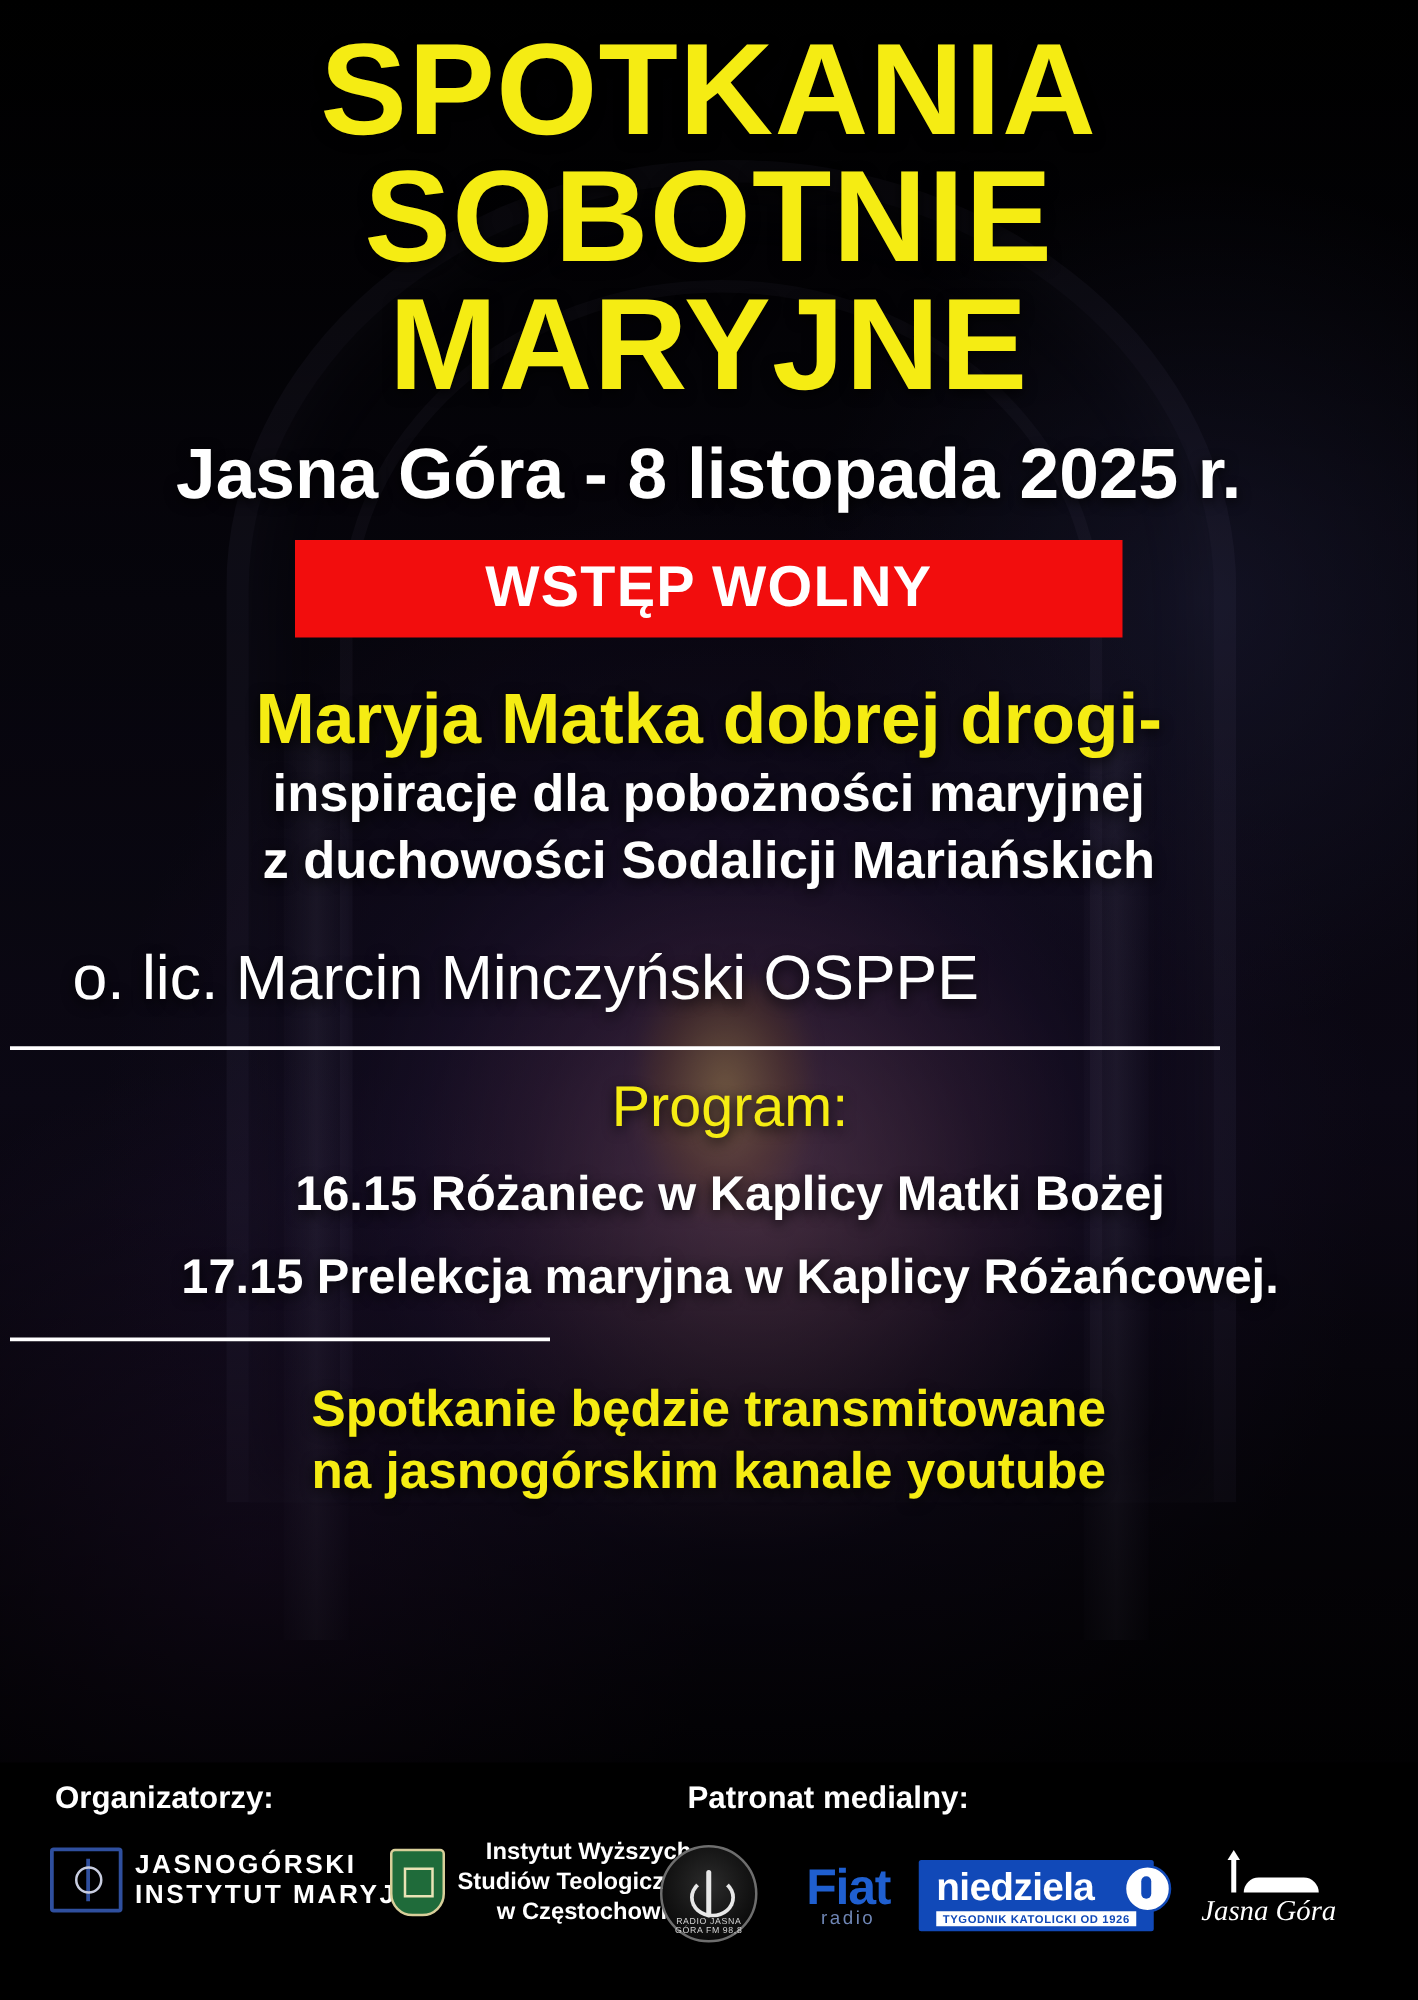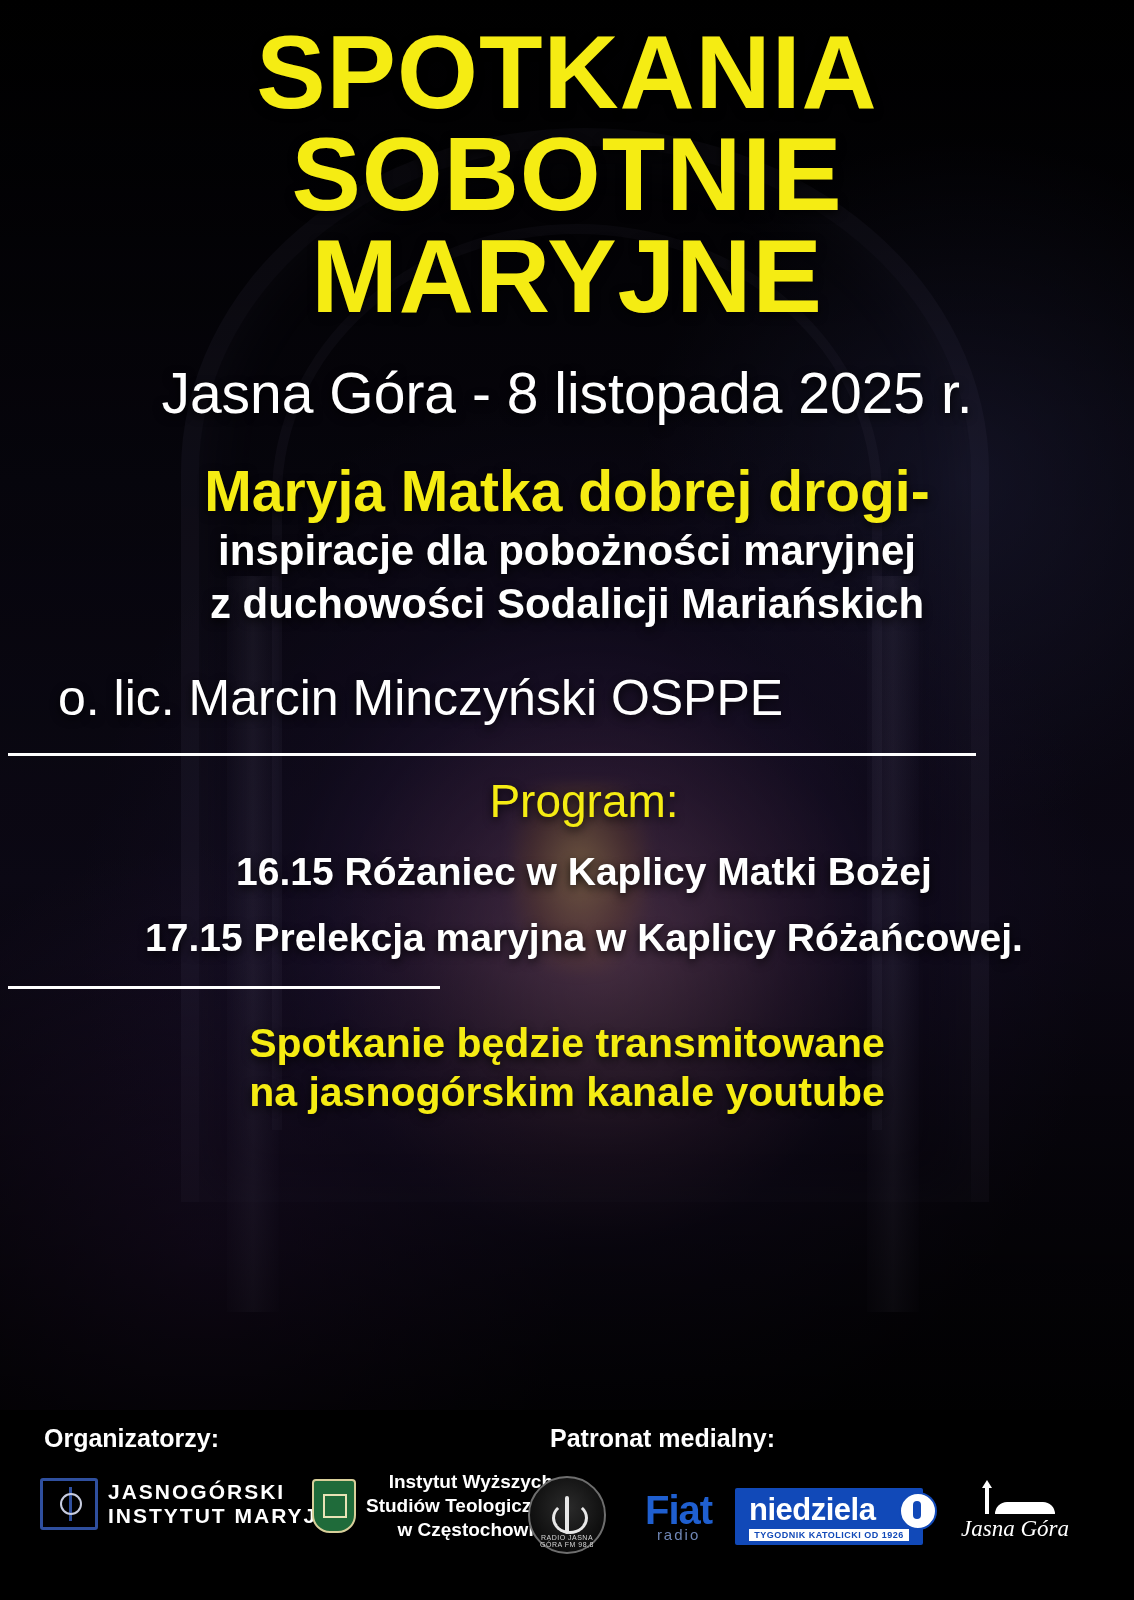--- a/index.html
+++ b/index.html
@@ -103,23 +103,23 @@
     letter-spacing: 1px;
     padding-top: 22px;
     text-shadow: 0 3px 10px rgba(0,0,0,0.8);
   }
   .title .l {
     display: block;
   }
   .subtitle-date {
     text-align: center;
     color: #ffffff;
-    font-weight: normal;
+    font-weight: bold;
     font-size: 57px;
-    margin-top: 32px;
+    margin-top: 18px;
     text-shadow: 0 3px 10px rgba(0,0,0,0.9);
   }
   .free-entry-wrap {
     display: flex;
     justify-content: center;
     margin-top: 20px;
   }
   .free-entry {
     background: #f20d0d;
     color: #ffffff;
@@ -432,20 +432,23 @@
   <div class="content">
 
     <div class="title">
       <span class="l">SPOTKANIA</span>
       <span class="l">SOBOTNIE</span>
       <span class="l">MARYJNE</span>
     </div>
 
     <div class="subtitle-date">Jasna Góra - 8 listopada 2025 r.</div>
 
+    <div class="free-entry-wrap">
+      <div class="free-entry">WSTĘP WOLNY</div>
+    </div>
 
     <div class="topic">
       <div class="topic-main">Maryja Matka dobrej drogi-</div>
       <div class="topic-sub">inspiracje dla pobożności maryjnej</div>
       <div class="topic-sub">z duchowości Sodalicji Mariańskich</div>
     </div>
 
     <div class="speaker">
       <div class="speaker-name">o. lic. Marcin Minczyński OSPPE</div>
     </div>

